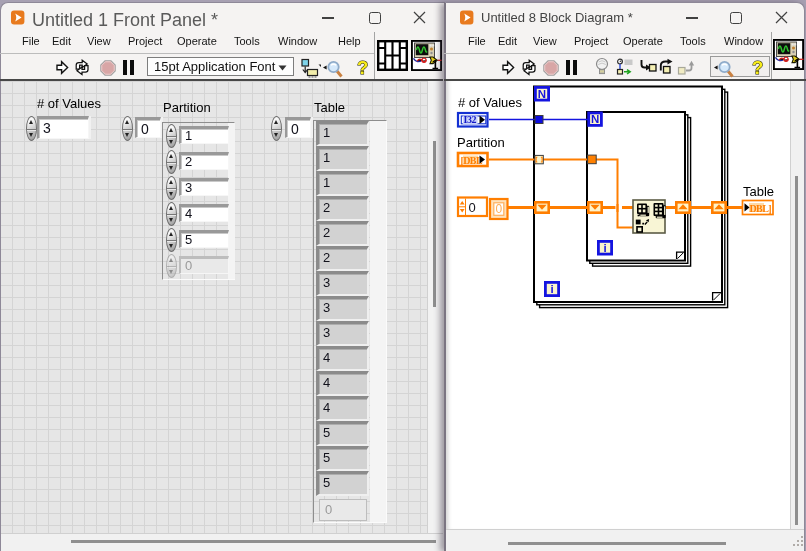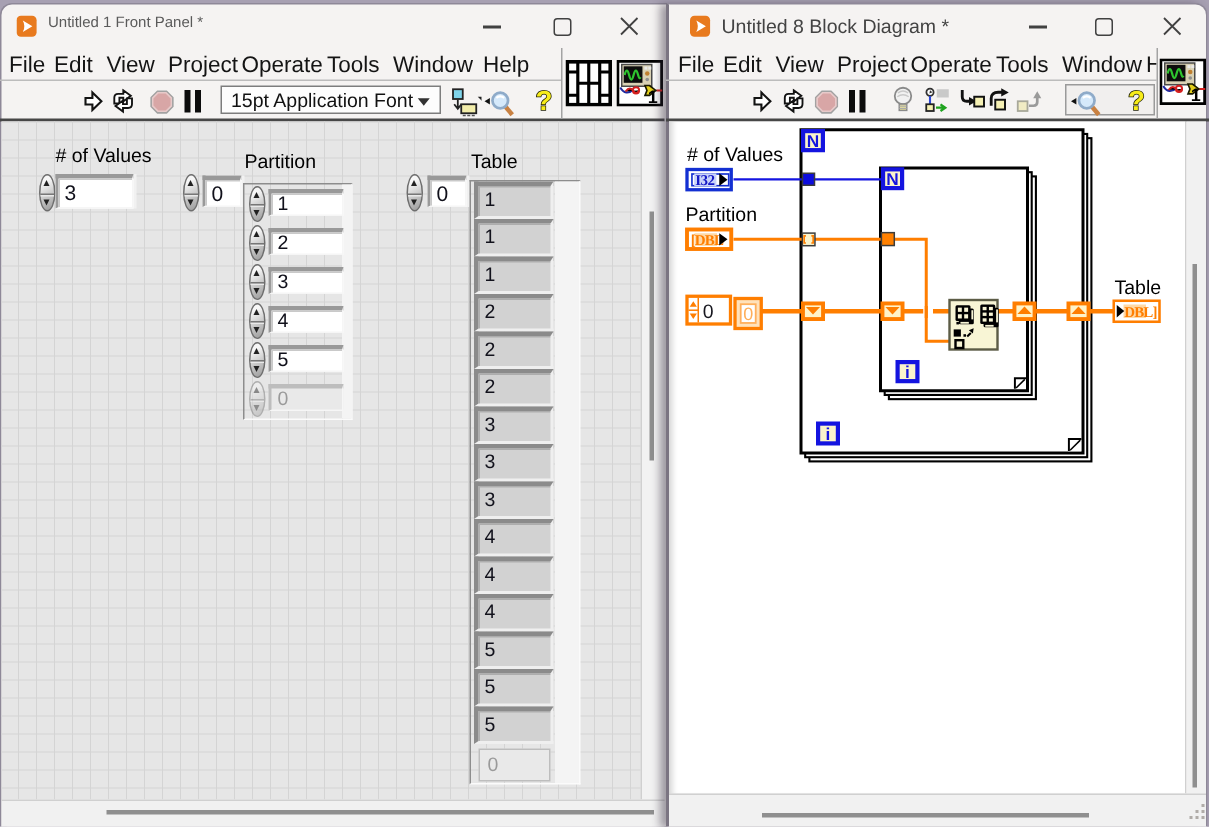--- a/index.html
+++ b/index.html
@@ -1,38 +1,38 @@
 <!DOCTYPE html>
 <html><head><meta charset="utf-8">
 <style>
 html,body{margin:0;padding:0;width:806px;height:551px;overflow:hidden;
  background:#a7a0b2;font-family:"Liberation Sans",sans-serif;}
 .a{position:absolute;}
 .win{background:#f5f3f2;}
-.mi{position:absolute;top:3px;font-size:15px;color:#141414;white-space:nowrap;}
+.mi{position:absolute;top:3px;font-size:11px;color:#141414;white-space:nowrap;margin-left:16px;}
 .nfield{position:absolute;background:#fff;border-top:3px solid #999;border-left:2px solid #999;
  border-bottom:1px solid #f6f6f6;border-right:1px solid #f6f6f6;box-shadow:2px 0 0 #f1f1f1, inset 1px 1px 0 #c9c9c9;
  color:#10101a;font-size:14px;line-height:18px;padding-left:4px;box-sizing:border-box;}
 .tfield{position:absolute;background:#d2d2d2;border-top:3px solid #8b8b8b;border-left:3px solid #8b8b8b;
  border-bottom:2px solid #efefef;border-right:2px solid #efefef;box-shadow:inset 1px 1px 0 #adadad;
  color:#12121c;font-size:13px;line-height:17px;padding-left:4px;box-sizing:border-box;}
 .spin{position:absolute;width:11px;background:linear-gradient(150deg,#f7f7f7 20%,#c6c6c6 60%,#9a9a9a);
  border:1px solid #6e6e6e;border-radius:50%;box-sizing:border-box;}
 .spin:before,.spin:after{content:"";position:absolute;left:2.1px;width:0;height:0;border-left:2.6px solid transparent;border-right:2.6px solid transparent;}
 .spin:before{top:3px;border-bottom:4px solid #222;}
 .spin:after{bottom:3px;border-top:4px solid #222;}
 .spin i{position:absolute;left:0;right:0;top:50%;height:1px;background:#777;box-shadow:0 1px 0 #e9e9e9;}
 .gray .nfield{background:#e9e9e9;border-top-color:#bdbdbd;border-left-color:#bdbdbd;color:#9a9a9a;box-shadow:none;}
 .lbl{position:absolute;font-size:13px;color:#000;white-space:nowrap;}
 .tbtn{position:absolute;top:60px;}
 </style></head><body>
 <div class="a win" style="left:0;top:2px;width:445px;height:549px;border-top-left-radius:8px;border-top:1px solid #8e8898;border-left:1px solid #8e8898;box-sizing:border-box;"></div><svg class="a" style="left:11px;top:10px" width="14" height="15" viewBox="0 0 14 15">
     <rect x="0" y="0.5" width="13.4" height="14" rx="3" fill="#e87a1e"></rect>
     <path d="M4.2 3.6 L10.6 7.5 L4.2 11.4 Q6.3 7.5 4.2 3.6 Z" fill="#fff"></path>
-  </svg><div class="a" style="left:32px;top:10px;font-size:10px;color:#5a5a5a;">Untitled 1 Front Panel *</div><div class="a" style="left:322px;top:17px;width:12px;height:1.5px;background:#414141;"></div><div class="a" style="left:369px;top:11.5px;width:10px;height:10px;border:1.2px solid #414141;border-radius:2.5px;"></div><svg class="a" style="left:413px;top:11px" width="13" height="13">
+  </svg><div class="a" style="left:32px;top:10px;font-size:18px;color:#5a5a5a;">Untitled 1 Front Panel *</div><div class="a" style="left:322px;top:17px;width:12px;height:1.5px;background:#414141;"></div><div class="a" style="left:369px;top:11.5px;width:10px;height:10px;border:1.2px solid #414141;border-radius:2.5px;"></div><svg class="a" style="left:413px;top:11px" width="13" height="13">
     <path d="M1 1 L12 12 M12 1 L1 12" stroke="#414141" stroke-width="1.2"></path>
   </svg><div class="a" style="left:0;top:32px;width:374px;height:21px;">
     <span class="mi" style="left:6px">File</span>
     <span class="mi" style="left:36px">Edit</span>
     <span class="mi" style="left:71px">View</span>
     <span class="mi" style="left:112px">Project</span>
     <span class="mi" style="left:161px">Operate</span>
     <span class="mi" style="left:218px">Tools</span>
     <span class="mi" style="left:262px">Window</span>
     <span class="mi" style="left:322px">Help</span>

